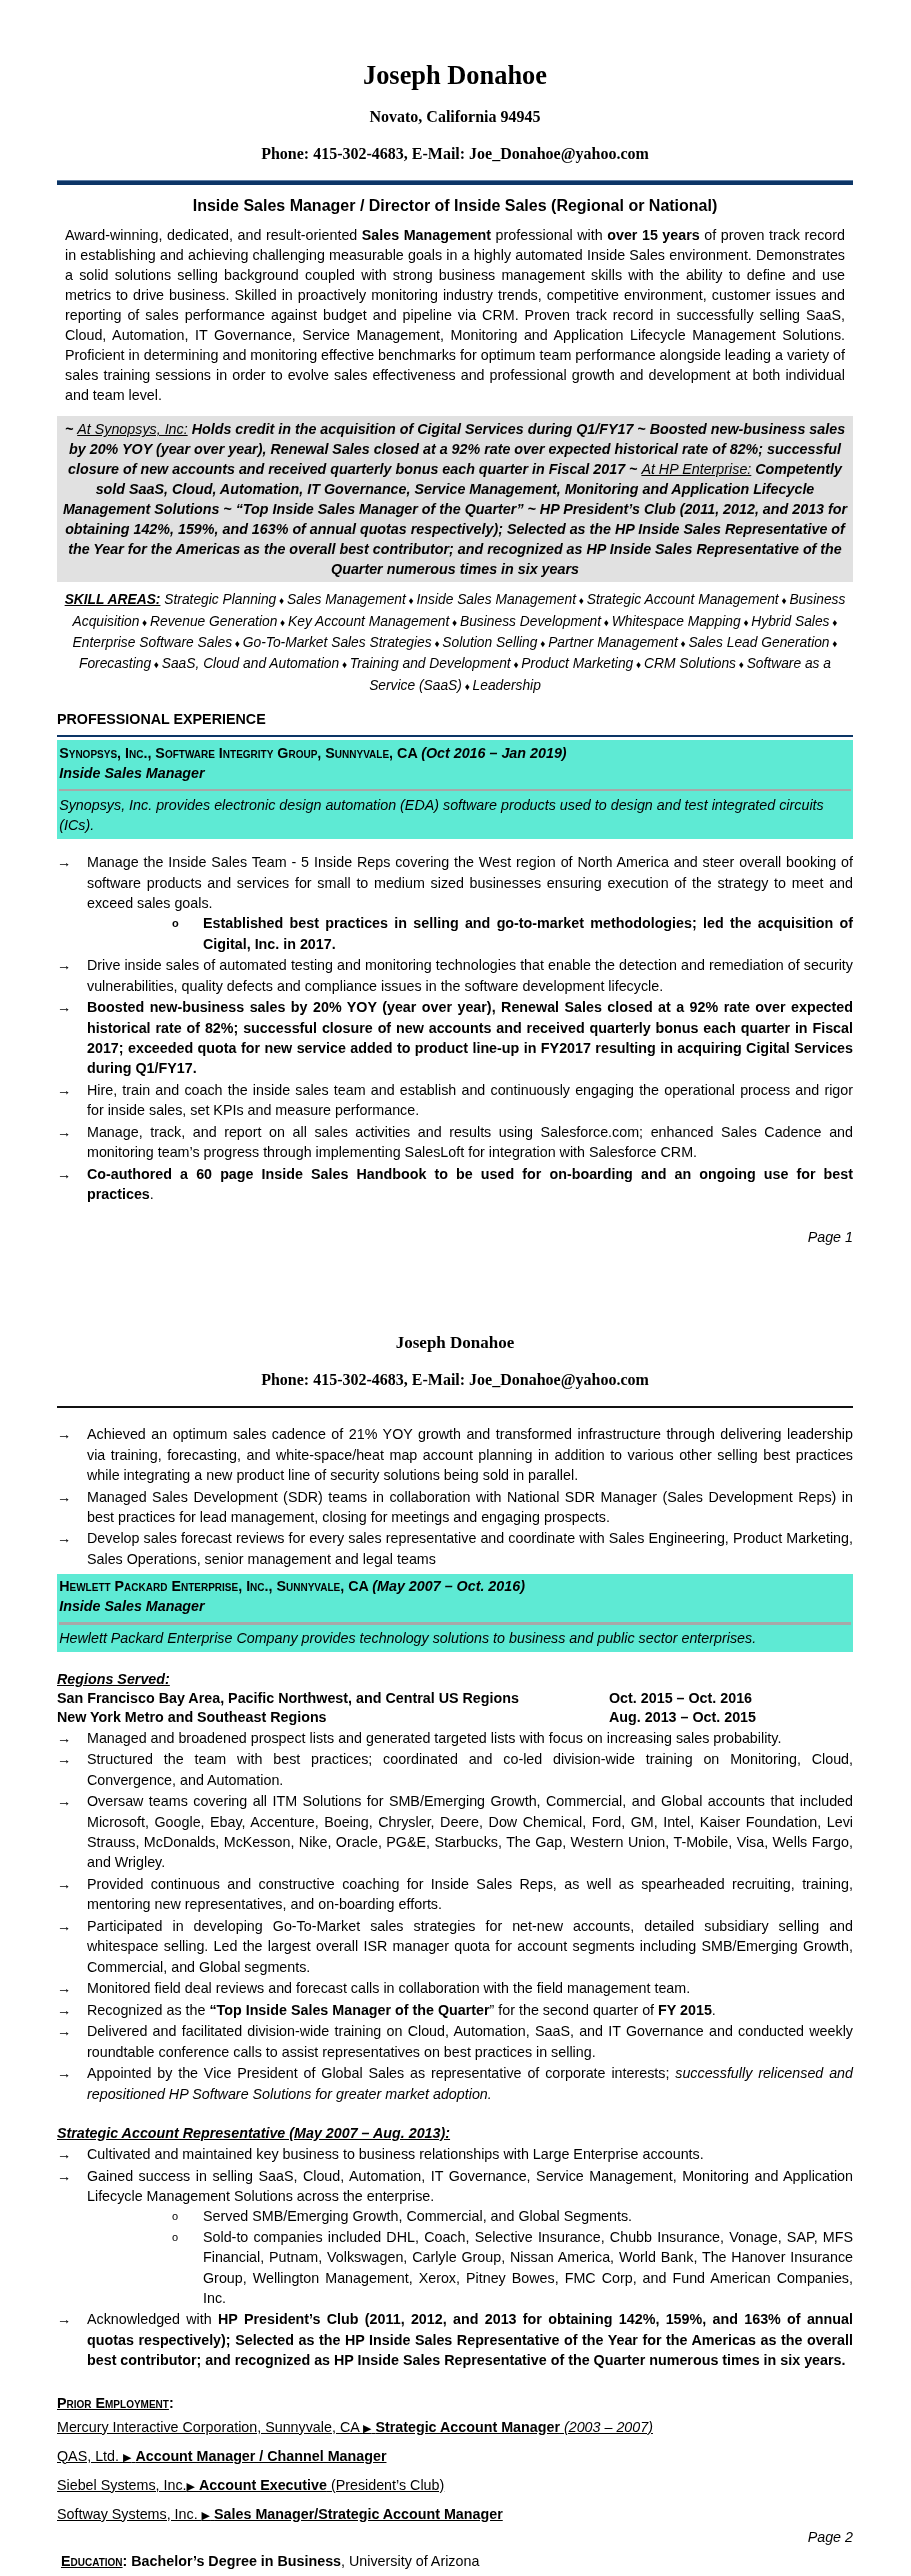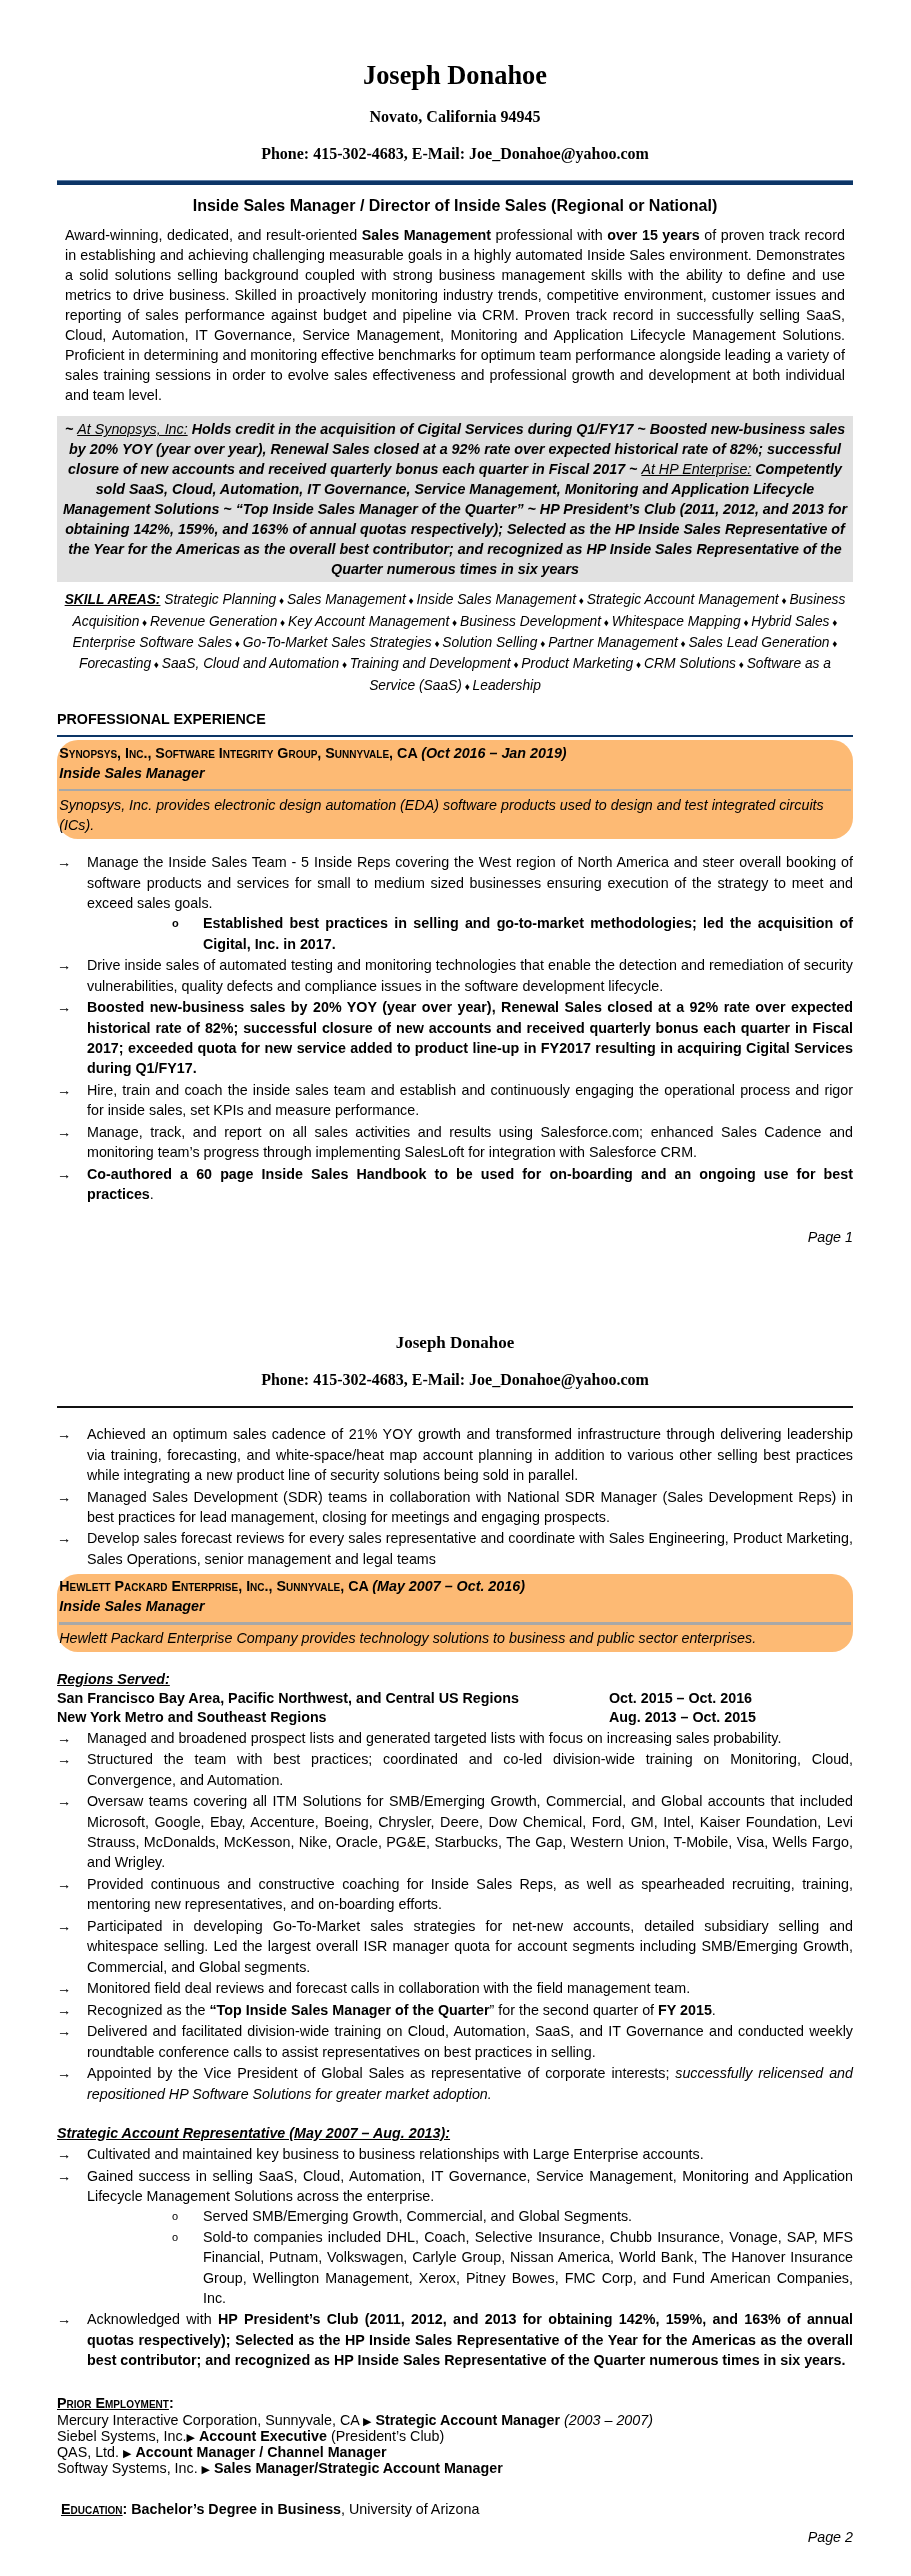--- a/index.html
+++ b/index.html
@@ -12,42 +12,42 @@
   .rule-blue { height: 3.9px; background: #0c3566; border-top: 0.6px solid #5f7fa6; margin-top: 12px; }
   .headline { text-align: center; font-weight: bold; font-size: 16px; line-height: 22px; margin: 10px 0 4px; }
   .summary { font-size: 14.3px; line-height: 20px; text-align: justify; margin: 8px; }
   .accomp { background: #e1e1e1; margin-top: 11px; padding: 3.3px 2.2px 3.3px 2.2px; text-align: center; font-size: 14.3px; line-height: 20px; font-weight: bold; font-style: italic; }
   .accomp-title { text-decoration: underline; font-style: italic; font-weight: bold; margin-bottom: 6.6px; }
   .accomp .u { text-decoration: underline; font-weight: normal; }
   .skills { text-align: center; font-style: italic; font-size: 13.8px; line-height: 20.4px; margin-top: 7.7px; }
   .skills .lead { font-weight: bold; text-decoration: underline; }
   .section-title { text-align: left; font-weight: bold; font-size: 14.3px; line-height: 19px; margin-top: 13.2px; }
   .rule-blue-thin { height: 2.2px; background: #0c3566; margin-top: 5.5px; }
-  .job-box { background: #fdba74; margin-top: 3.3px; padding: 2.2px 2.2px 4.4px 2.2px; border-radius: 21px; }
+  .job-box { background: #5eead4; margin-top: 3.3px; padding: 2.2px 2.2px 4.4px 2.2px; }
   .job-head { font-weight: bold; font-size: 14.3px; line-height: 20px; font-variant: small-caps; }
   .job-head .dates { font-style: italic; font-variant: normal; }
   .job-role { font-weight: bold; font-style: italic; font-size: 14.3px; line-height: 20px; }
   .job-sep { height: 2.2px; background: #a8a8a8; margin: 6.6px 0 3.3px; }
   .job-desc { font-style: italic; font-size: 14.3px; line-height: 20px; }
   ul.arrow { list-style: none; padding: 0; margin: 13.2px 0 0; }
   ul.arrow > li { position: relative; padding-left: 30px; font-size: 14.3px; line-height: 20.4px; text-align: justify; margin-bottom: 1.1px; }
   ul.arrow > li .ar { position: absolute; left: 0; top: 0; }
   ul.circle { list-style: none; padding: 0; margin: 0; }
   ul.circle > li { position: relative; padding-left: 116px; font-size: 14.3px; line-height: 20.4px; text-align: justify; }
   ul.circle > li .ci { position: absolute; left: 85px; top: 0; font-size: 11px; }
   .b { font-weight: bold; }
   .pagenum { position: absolute; right: 58px; font-style: italic; font-size: 14.3px; }
   .rule-black { height: 1.7px; background: #111; margin-top: 12px; }
   .regions-title { font-weight: bold; font-style: italic; text-decoration: underline; font-size: 14.3px; line-height: 20px; margin-top: 16.5px; }
   .region-row { display: flex; font-weight: bold; font-size: 14.3px; line-height: 19px; }
   .region-row .rn { width: 552px; }
   .sub-title { font-weight: bold; font-style: italic; text-decoration: underline; font-size: 14.3px; line-height: 20px; margin-top: 19px; }
   .prior-title { font-weight: bold; font-size: 14.3px; line-height: 20px; margin-top: 22px; font-variant: small-caps; }
   .prior-title span.u { text-decoration: underline; }
-  .prior-row { font-size: 14.3px; line-height: 15px; }
+  .prior-row { font-size: 14.3px; line-height: 28px; text-decoration: underline; }
   .tri { font-size: 11px; }
   .edu { font-size: 14.3px; line-height: 20px; margin-top: 22px; }
   .edu .lbl { font-weight: bold; font-variant: small-caps; text-decoration: underline; }
 </style>
 </head>
 <body>
 
 <div class="page page1">
   <h1 class="name">Joseph Donahoe</h1>
   <p class="addr">Novato, California 94945</p>
@@ -139,21 +139,21 @@
       <ul class="circle">
         <li><span class="ci">o</span><span>Served SMB/Emerging Growth, Commercial, and Global Segments.</span></li>
         <li><span class="ci">o</span><span>Sold-to companies included DHL, Coach, Selective Insurance, Chubb Insurance, Vonage, SAP, MFS Financial, Putnam, Volkswagen, Carlyle Group, Nissan America, World Bank, The Hanover Insurance Group, Wellington Management, Xerox, Pitney Bowes, FMC Corp, and Fund American Companies, Inc.</span></li>
       </ul>
     </li>
     <li><span class="ar">→</span><span>Acknowledged with </span><b>HP President’s Club (2011, 2012, and 2013 for obtaining 142%, 159%, and 163% of annual quotas respectively); Selected as the HP Inside Sales Representative of the Year for the Americas as the overall best contributor; and recognized as HP Inside Sales Representative of the Quarter numerous times in six years.</b></li>
   </ul>
 
   <div class="prior-title"><span class="u">Prior Employment</span><span>:</span></div>
   <div class="prior-row"><span>Mercury Interactive Corporation, Sunnyvale, CA </span><span class="tri">▶</span> <b>Strategic Account Manager</b><i> (2003 – 2007)</i></div>
+  <div class="prior-row"><span>QAS, Ltd. </span><span class="tri">▶</span> <b>Account Manager / Channel Manager</b><span></span></div>
   <div class="prior-row"><span>Siebel Systems, Inc.</span><span class="tri">▶</span> <b>Account Executive</b><span> (President’s Club)</span></div>
-  <div class="prior-row"><span>QAS, Ltd. </span><span class="tri">▶</span> <b>Account Manager / Channel Manager</b><span></span></div>
   <div class="prior-row"><span>Softway Systems, Inc. </span><span class="tri">▶</span> <b>Sales Manager/Strategic Account Manager</b><span></span></div>
 
   <div class="edu">&nbsp;<span class="lbl">Education</span><b>: </b><b>Bachelor’s Degree in Business</b><span>, University of Arizona</span></div>
 
   <div class="pagenum" style="top:1256px;">Page 2</div>
 </div>
 
 
 </body></html>

